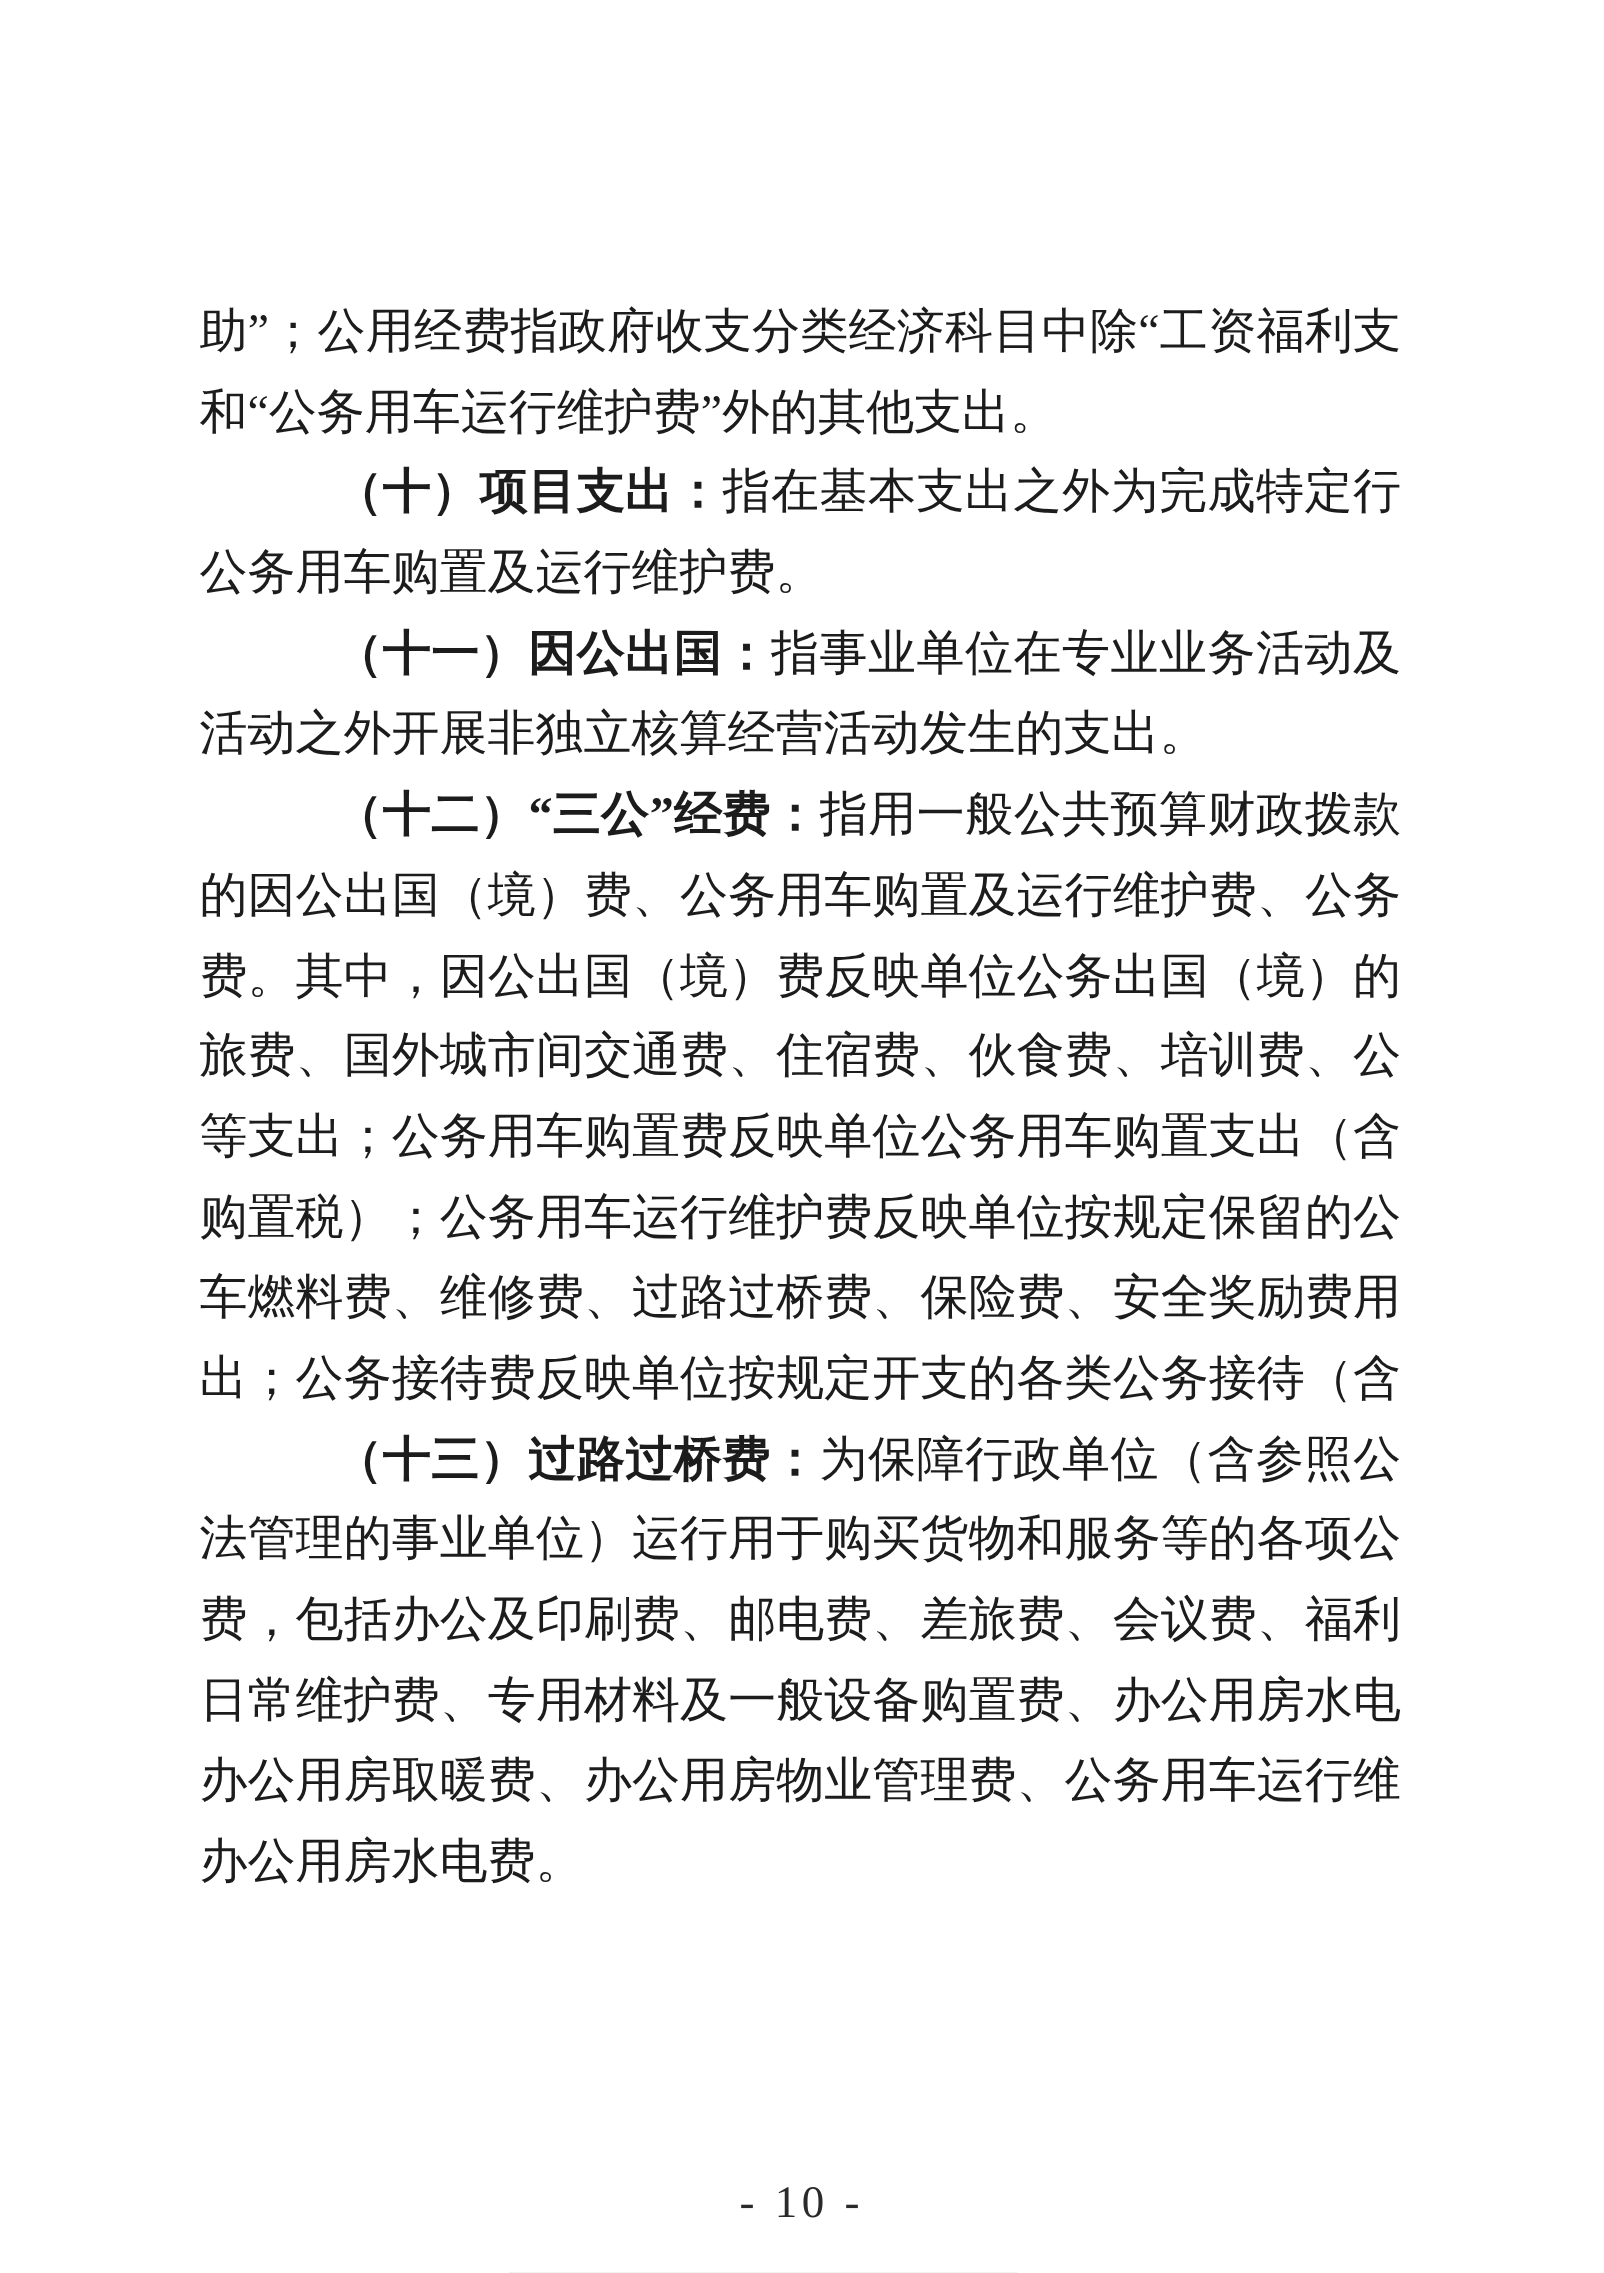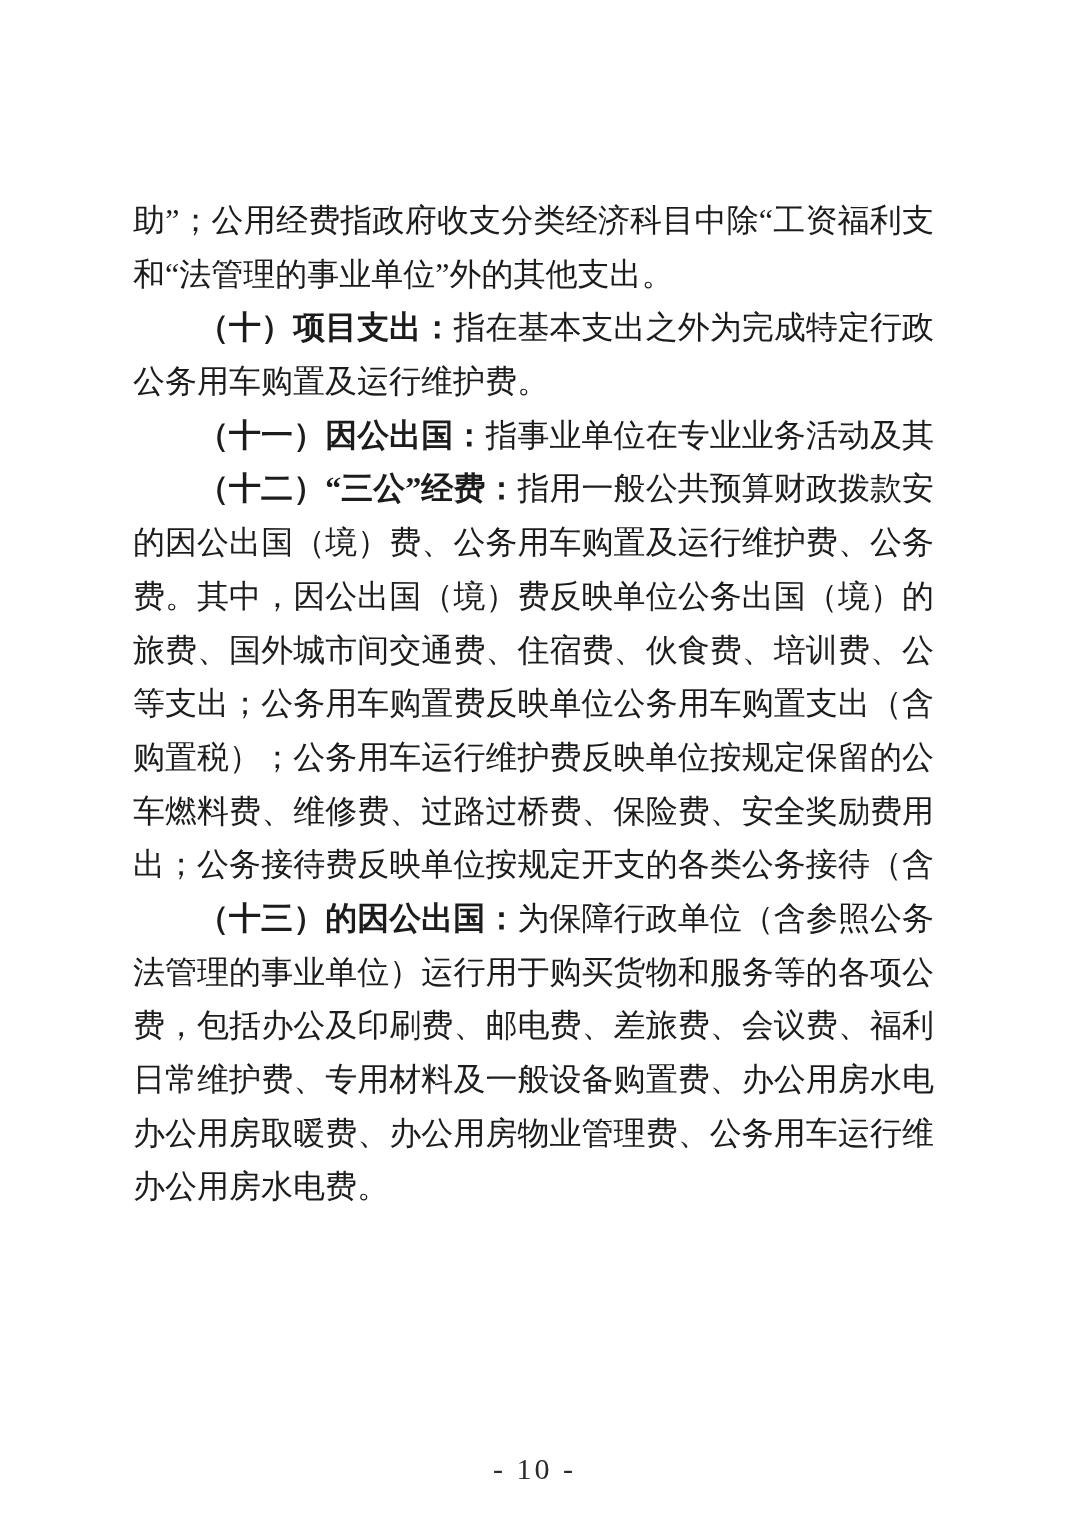--- a/index.html
+++ b/index.html
@@ -30,51 +30,53 @@
   .line.justify {
     text-align: justify;
     text-align-last: justify;
     text-justify: inter-character;
   }
   .line.indent {
     text-indent: 2em;
   }
   .bold {
     font-weight: bold;
+    margin-left: 26px;
   }
   .footer {
     position: absolute;
     top: 1452px;
     left: 0;
     width: 100%;
     text-align: center;
     font-size: 30px;
     letter-spacing: 3px;
     color: #2a2a2a;
   }
 </style>
 </head>
 <body>
 
 <div class="page">
   <div class="content">
       <div class="line justify"><span>助”；公用经费指政府收支分类经济科目中除“工资福利支出”</span></div>
-      <div class="line"><span>和“法管理的事业单位”外的其他支出。</span></div>
+      <div class="line"><span>和“公务用车运行维护费”外的其他支出。</span></div>
       <div class="line justify indent"><span class="bold">（十）项目支出：</span><span>指在基本支出之外为完成特定行政任务</span></div>
       <div class="line"><span>公务用车购置及运行维护费。</span></div>
       <div class="line justify indent"><span class="bold">（十一）因公出国：</span><span>指事业单位在专业业务活动及其辅助</span></div>
+      <div class="line"><span>活动之外开展非独立核算经营活动发生的支出。</span></div>
       <div class="line justify indent"><span class="bold">（十二）“三公”经费：</span><span>指用一般公共预算财政拨款安排</span></div>
       <div class="line justify"><span>的因公出国（境）费、公务用车购置及运行维护费、公务接待</span></div>
       <div class="line justify"><span>费。其中，因公出国（境）费反映单位公务出国（境）的国际</span></div>
       <div class="line justify"><span>旅费、国外城市间交通费、住宿费、伙食费、培训费、公杂费</span></div>
       <div class="line justify"><span>等支出；公务用车购置费反映单位公务用车购置支出（含车辆</span></div>
       <div class="line justify"><span>购置税）；公务用车运行维护费反映单位按规定保留的公务用</span></div>
       <div class="line justify"><span>车燃料费、维修费、过路过桥费、保险费、安全奖励费用等支</span></div>
       <div class="line justify"><span>出；公务接待费反映单位按规定开支的各类公务接待（含外宾</span></div>
-      <div class="line justify indent"><span class="bold">（十三）的因公出国：</span><span>为保障行政单位（含参照公务员</span></div>
+      <div class="line justify indent"><span class="bold">（十三）过路过桥费：</span><span>为保障行政单位（含参照公务员</span></div>
       <div class="line justify"><span>法管理的事业单位）运行用于购买货物和服务等的各项公用经</span></div>
       <div class="line justify"><span>费，包括办公及印刷费、邮电费、差旅费、会议费、福利费、</span></div>
       <div class="line justify"><span>日常维护费、专用材料及一般设备购置费、办公用房水电费、</span></div>
       <div class="line justify"><span>办公用房取暖费、办公用房物业管理费、公务用车运行维护费</span></div>
       <div class="line"><span>办公用房水电费。</span></div>
     </div>
   <div class="footer">- 10 -</div>
 </div>
 
 </body></html>

